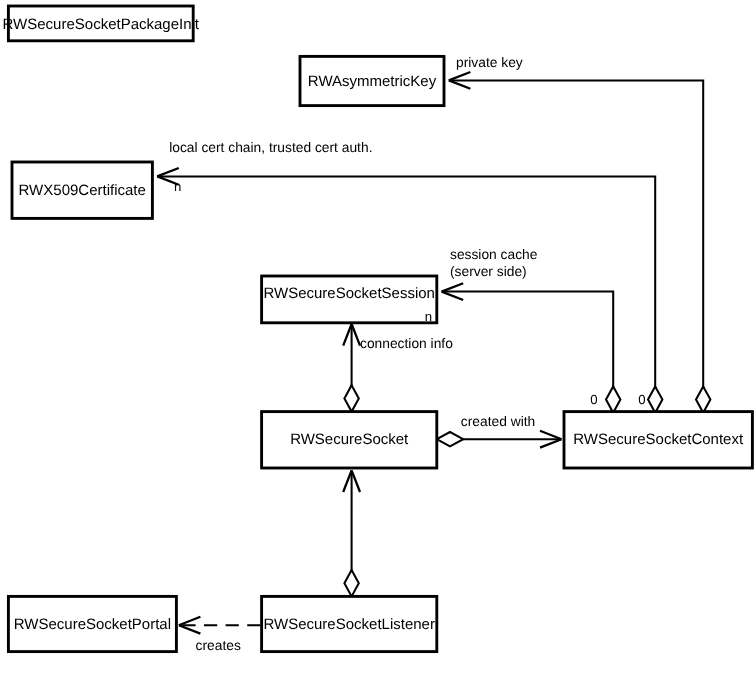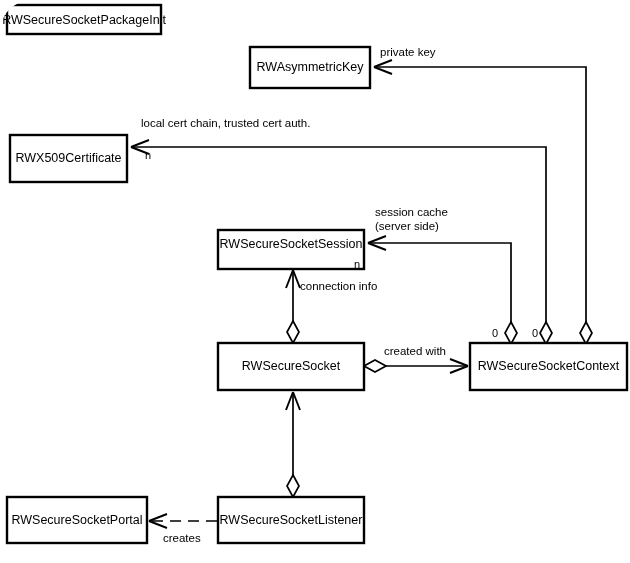--- a/index.html
+++ b/index.html
@@ -7,21 +7,20 @@
     padding: 0;
     background: #ffffff;
   }
   #diagram-root {
     position: relative;
     width: 630px;
     height: 563px;
     background: #ffffff;
     font-family: "Liberation Sans", sans-serif;
     overflow: hidden;
-    border-radius: 32px;
   }
   svg#uml-canvas {
     position: absolute;
     top: 0;
     left: 0;
     width: 630px;
     height: 563px;
     display: block;
   }
   .cls-box {

